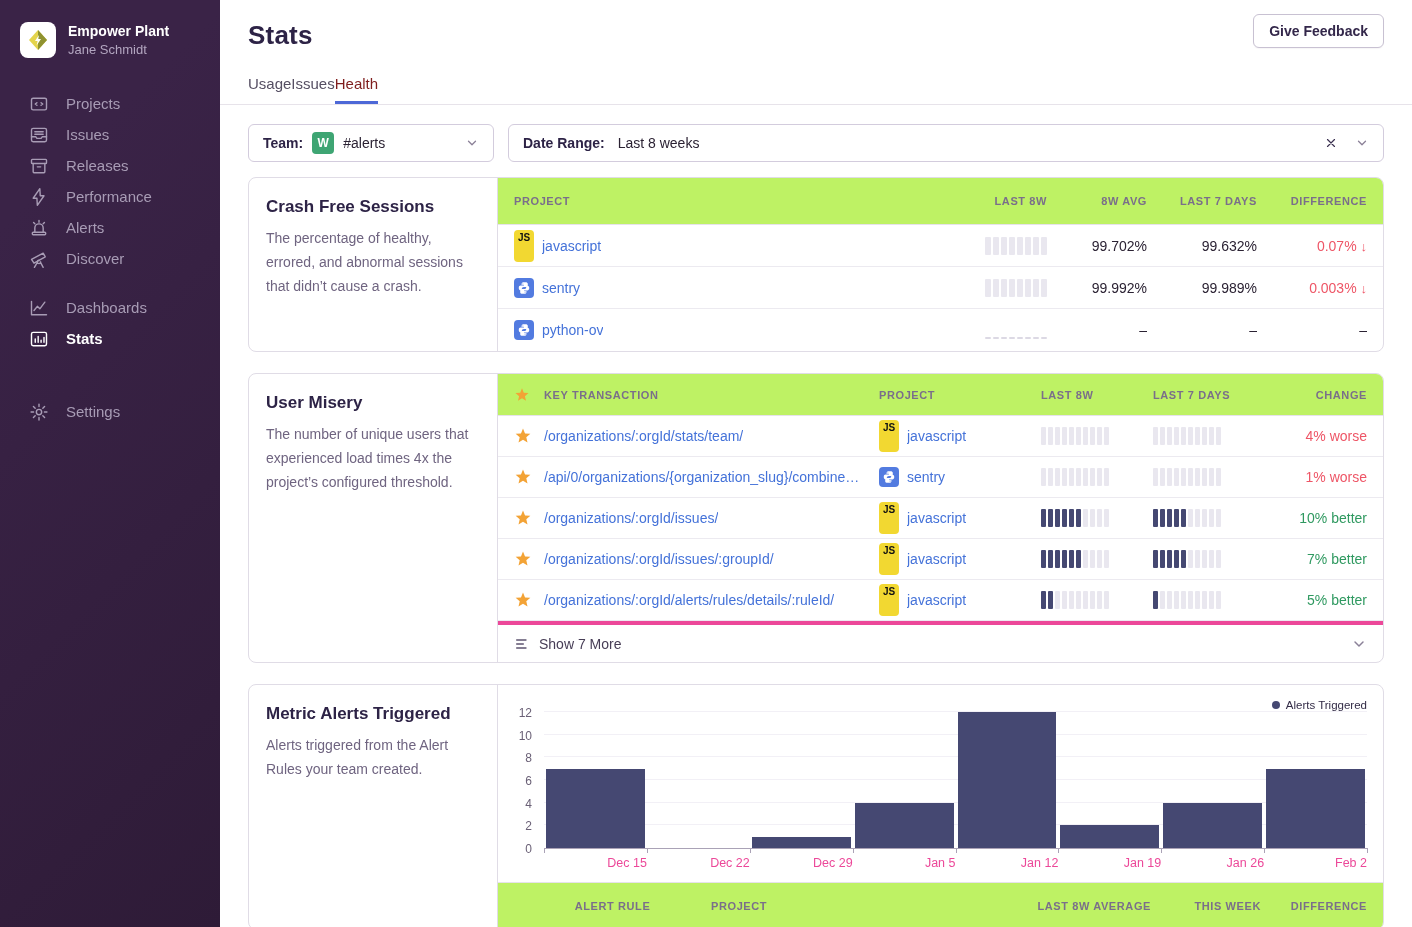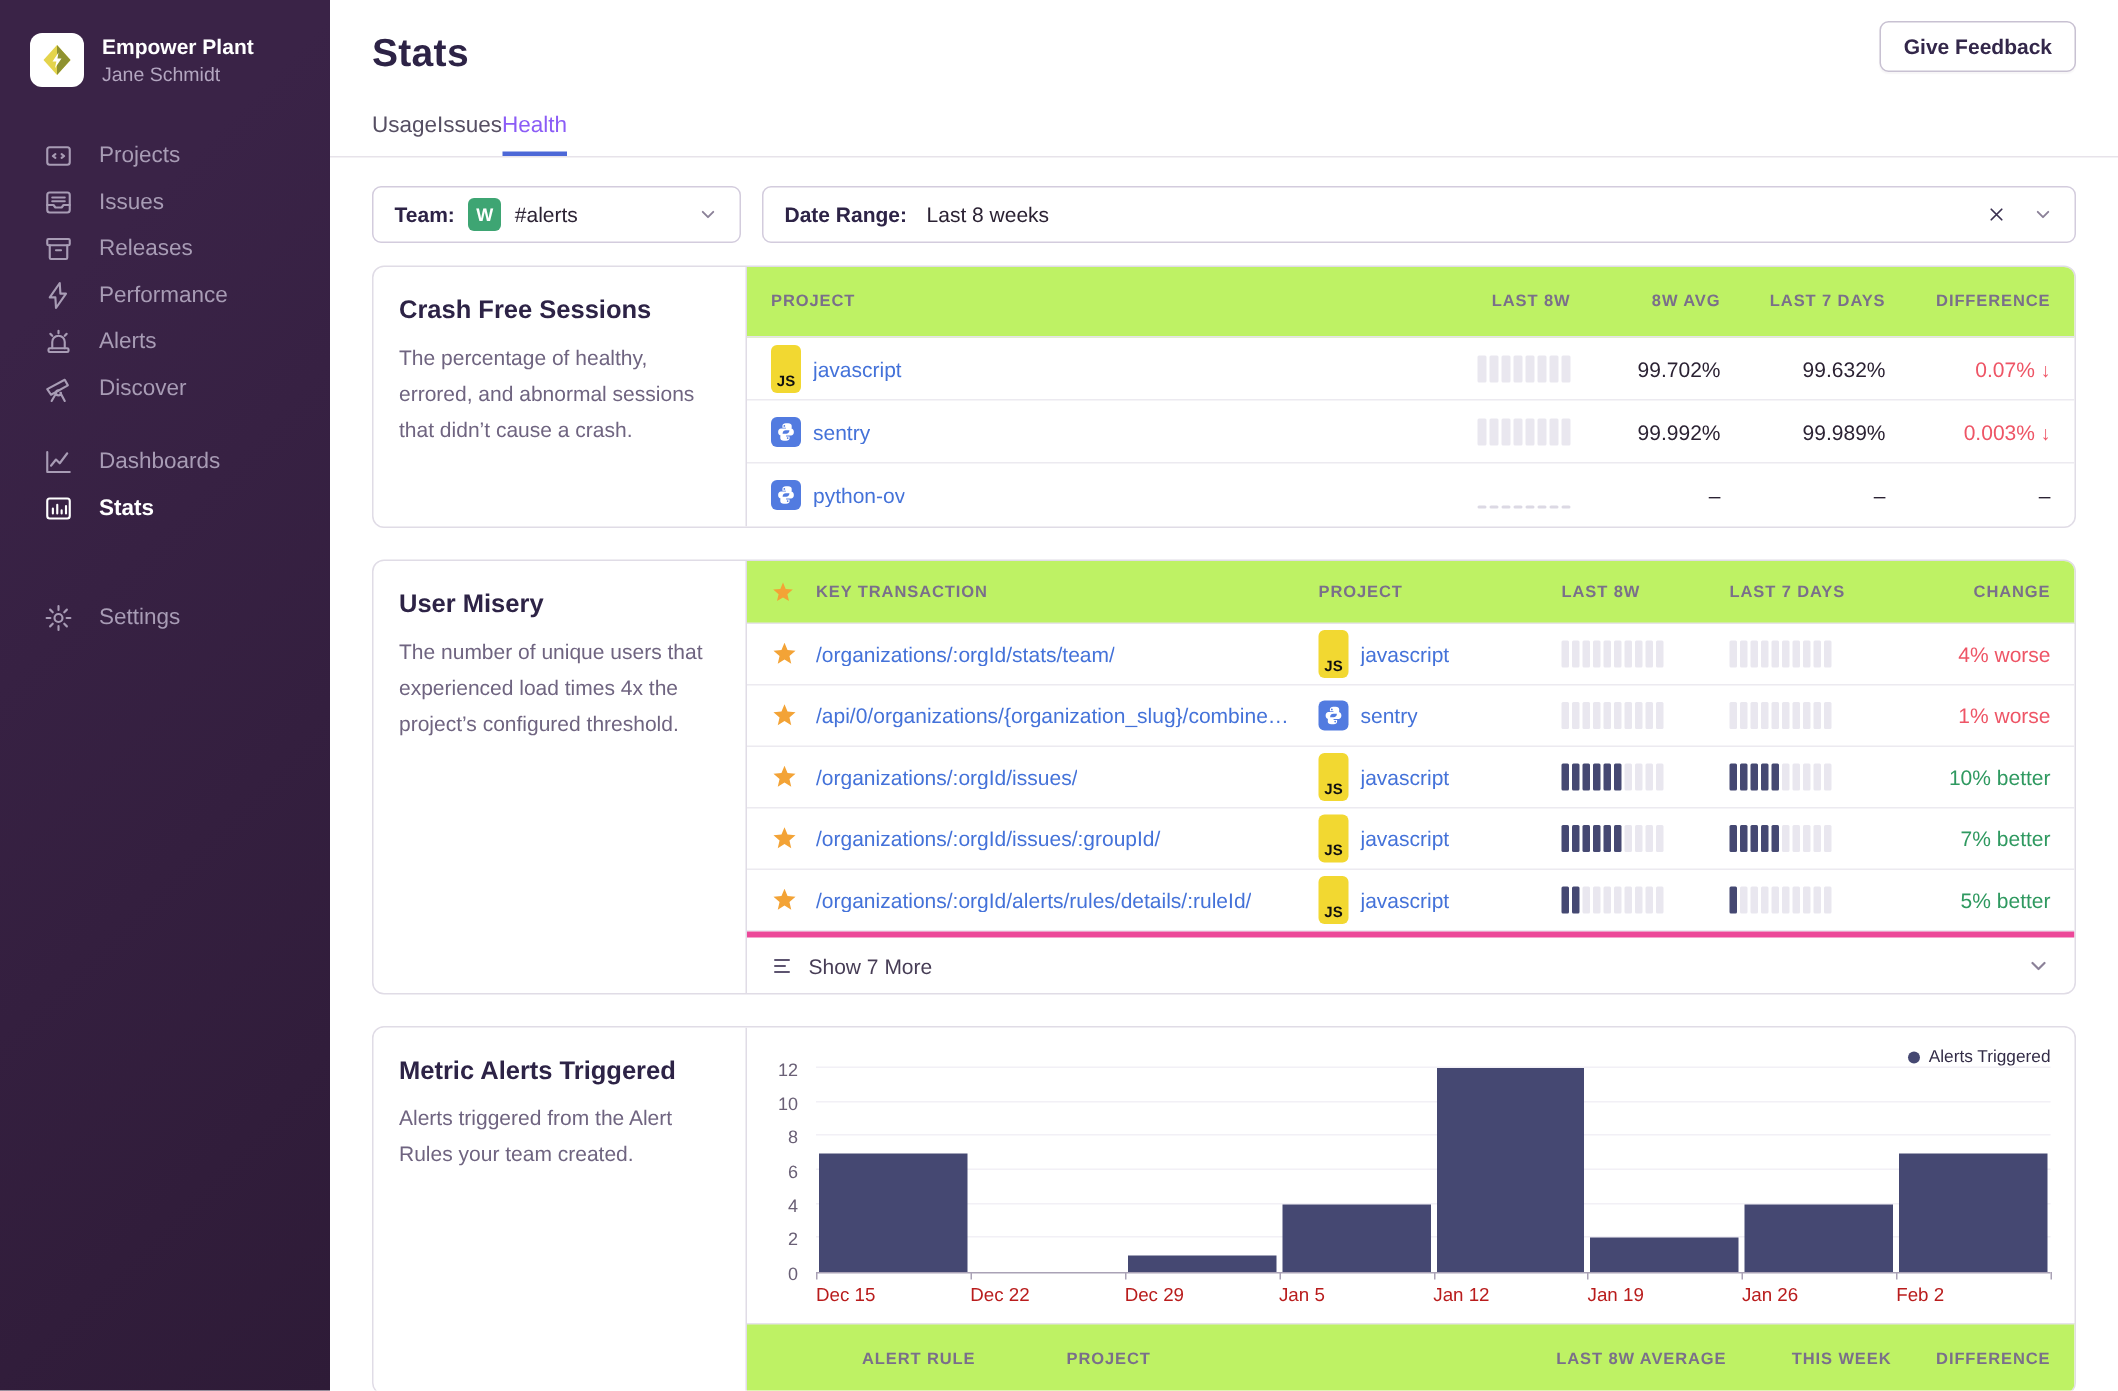--- a/index.html
+++ b/index.html
@@ -25,21 +25,21 @@
   .main { margin-left:220px; }
   .page-header { position:relative; padding:20px 28px 0 28px; border-bottom:1px solid #e7e3ea; }
   .page-title { font-size:26px; font-weight:bold; color:#2d2346; letter-spacing:.2px; }
   .feedback-btn { position:absolute; right:28px; top:14px; background:#fff;
     border:1px solid #c8c1d2; border-radius:6px; padding:8px 15px; font-size:14px;
     font-weight:bold; color:#33274a; cursor:pointer;
     font-family:"Liberation Sans",sans-serif; box-shadow:0 1px 1px rgba(40,30,60,.04); }
   .tabs { display:flex; margin-top:24px; }
   .tab { font-size:15px; color:#564f63; padding-bottom:9px; cursor:pointer;
     border-bottom:3px solid transparent; }
-  .tab.active { color:#8b5cf6; border-bottom-color:#4d68d7; }
+  .tab.active { color:#7f1d1d; border-bottom-color:#4d68d7; }
 
   
   .content { padding:19px 28px 0 28px; }
   .filters { display:flex; gap:14px; }
   .filter-box { height:38px; border:1px solid #d3ccdd; border-radius:6px;
     display:flex; align-items:center; padding:0 14px; gap:9px; background:#fff; font-size:14px; }
   .team-box { width:246px; }
   .date-box { flex:1; }
   .filter-label { font-weight:bold; color:#2d2346; }
   .team-avatar { width:22px; height:22px; background:#3ea573; color:#fff; border-radius:4px;
@@ -61,21 +61,21 @@
     height:47px; padding:0 16px; }
   .t-head .hc { font-size:11px; font-weight:bold; color:#7a6f8a; letter-spacing:.6px;
     text-transform:uppercase; }
   .t-row { display:flex; align-items:center; height:42px; padding:0 16px;
     border-bottom:1px solid #eceaf0; font-size:14px; color:#2b2233; }
   .t-row:last-child, .t-foot { border-bottom:none; }
 
   .proj { display:flex; align-items:center; gap:8px; }
   .js-icon { width:20px; height:32px; background:#f2d831; border-radius:4px; color:#111;
     font-size:10px; font-weight:bold; display:flex; align-items:flex-end; justify-content:center;
-    padding-bottom:2px; }
+    padding-bottom:19px; }
   .py-icon { width:20px; height:20px; background:#527be0; border-radius:4px;
     display:flex; align-items:center; justify-content:center; }
   .link { color:#4472d9; text-decoration:none; cursor:pointer; overflow:hidden;
     white-space:nowrap; text-overflow:ellipsis; }
 
   
   .cf-proj { flex:1; min-width:0; }
   .cf-spark { width:120px; display:flex; justify-content:flex-end; }
   .cf-avg { width:100px; text-align:right; }
   .cf-7d { width:110px; text-align:right; }
@@ -112,21 +112,21 @@
   .plot-wrap { display:flex; margin-right:16px; }
   .y-axis { width:46px; position:relative; height:136px; flex:none; }
   .ytick { position:absolute; right:12px; transform:translateY(50%); font-size:12px; color:#6a6076; }
   .plot { flex:1; position:relative; height:136px; border-bottom:1px solid #aaa2b6; }
   .gridline { position:absolute; left:0; right:0; height:1px; background:#f2f0f6; }
   .bars { position:absolute; left:0; right:0; bottom:0; display:flex; align-items:flex-end; }
   .slot { flex:1; padding:0 2px; display:flex; align-items:flex-end; }
   .bar { width:100%; }
   .tick { position:absolute; bottom:-5px; width:1px; height:5px; background:#aaa2b6; }
   .x-axis { display:flex; margin:7px 16px 12px 46px; }
-  .xlab { flex:1; text-align:left; font-size:12.5px; color:#b91c1c; }
+  .xlab { flex:1; text-align:right; font-size:12.5px; color:#ec4899; }
 
   
   .ma-rule { flex:1; min-width:0;text-align:center; }
   .ma-proj { width:290px; }
   .ma-avg { width:150px; text-align:right; }
   .ma-week { width:110px; text-align:right; }
   .ma-diff { width:106px; text-align:right; }
 
   svg { display:block; }
 </style>

